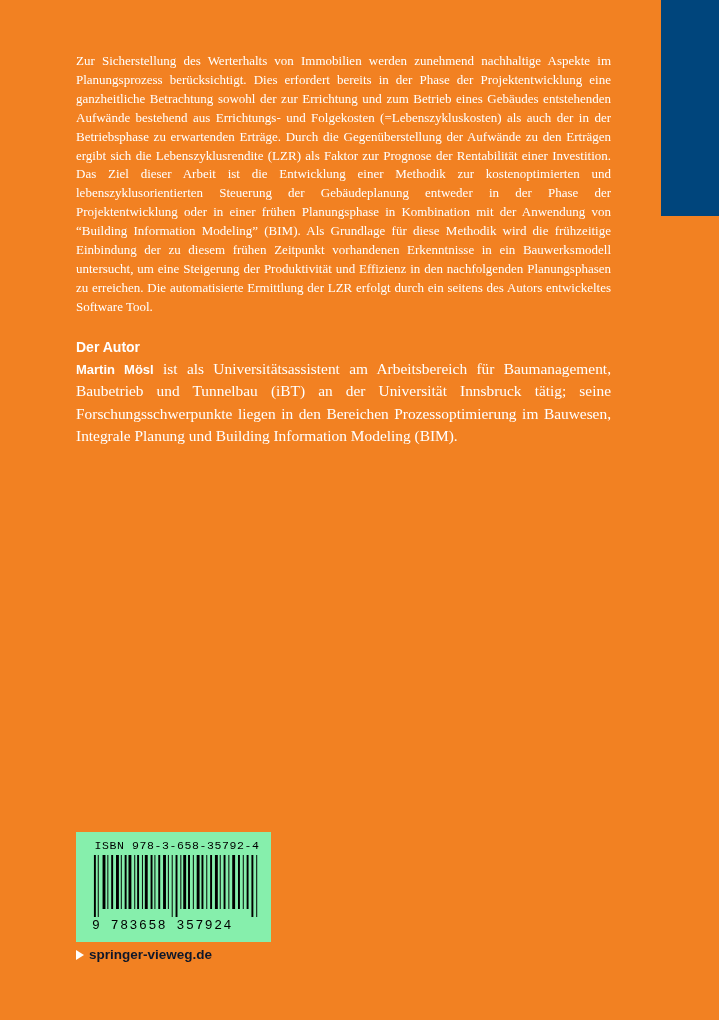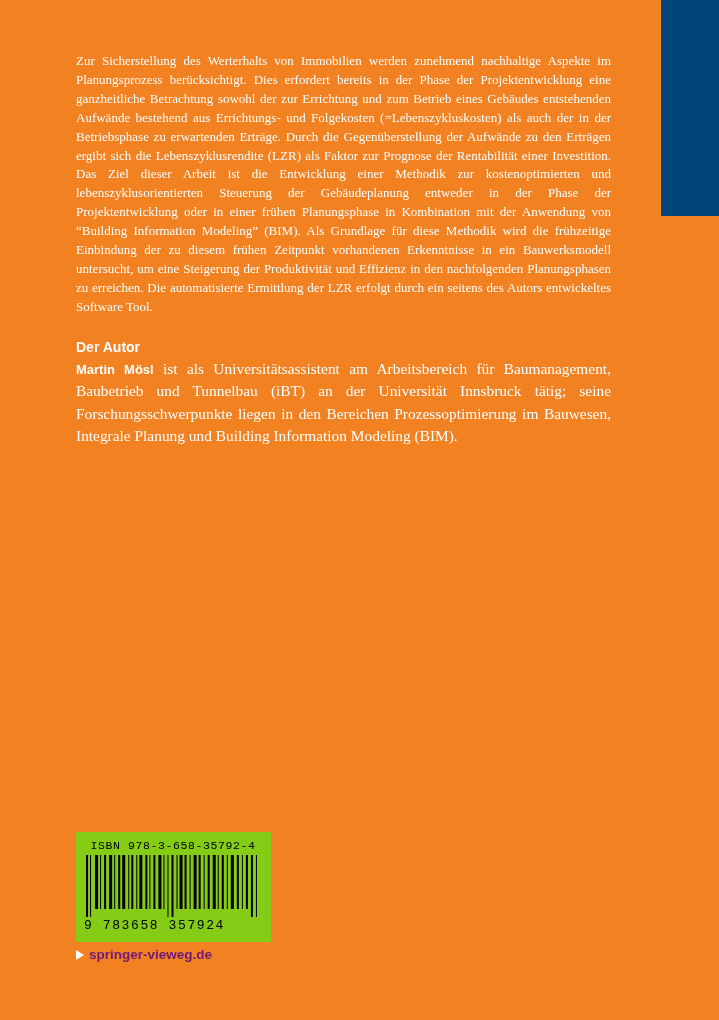--- a/index.html
+++ b/index.html
@@ -66,23 +66,23 @@
     font-weight: bold;
     font-size: 13px;
   }
   
   .barcode-box {
     position: absolute;
     left: 76px;
     top: 832px;
     width: 195px;
     height: 110px;
-    background: #84cc16;
+    background: #86efac;
     box-sizing: border-box;
-    padding: 7px 9px 4px 8px;
+    padding: 7px 9px 4px 16px;
   }
   .isbn-text {
     font-family: "Liberation Mono", monospace;
     font-size: 11.5px;
     color: #000000;
     letter-spacing: 0.6px;
     text-align: center;
     margin: 0 0 3px 0;
   }
   .bars {
@@ -112,21 +112,21 @@
     height: 0;
     border-left: 8px solid #ffffff;
     border-top: 5px solid transparent;
     border-bottom: 5px solid transparent;
     display: block;
   }
   .springer-text {
     font-family: "Liberation Sans", sans-serif;
     font-weight: bold;
     font-size: 13.5px;
-    color: #701a75;
+    color: #0f172a;
   }
 </style>
 </head>
 <body>
 
 <div class="blue-block"></div>
 
 <div class="content">
   <p class="blurb">Zur Sicherstellung des Werterhalts von Immobilien werden zunehmend nachhaltige Aspekte im Planungsprozess berücksichtigt. Dies erfordert bereits in der Phase der Projektentwicklung eine ganzheitliche Betrachtung sowohl der zur Errichtung und zum Betrieb eines Gebäudes entstehenden Aufwände bestehend aus Errichtungs- und Folgekosten (=Lebenszykluskosten) als auch der in der Betriebsphase zu erwartenden Erträge. Durch die Gegenüberstellung der Aufwände zu den Erträgen ergibt sich die Lebenszyklusrendite (LZR) als Faktor zur Prognose der Rentabilität einer Investition. Das Ziel dieser Arbeit ist die Entwicklung einer Methodik zur kostenoptimierten und lebenszyklusorientierten Steuerung der Gebäudeplanung entweder in der Phase der Projektentwicklung oder in einer frühen Planungsphase in Kombination mit der Anwendung von “Building Information Modeling” (BIM). Als Grundlage für diese Methodik wird die frühzeitige Einbindung der zu diesem frühen Zeitpunkt vorhandenen Erkenntnisse in ein Bauwerksmodell untersucht, um eine Steigerung der Produktivität und Effizienz in den nachfolgenden Planungsphasen zu erreichen. Die automatisierte Ermittlung der LZR erfolgt durch ein seitens des Autors entwickeltes Software Tool.</p>
   <div class="author-heading">Der Autor</div>

